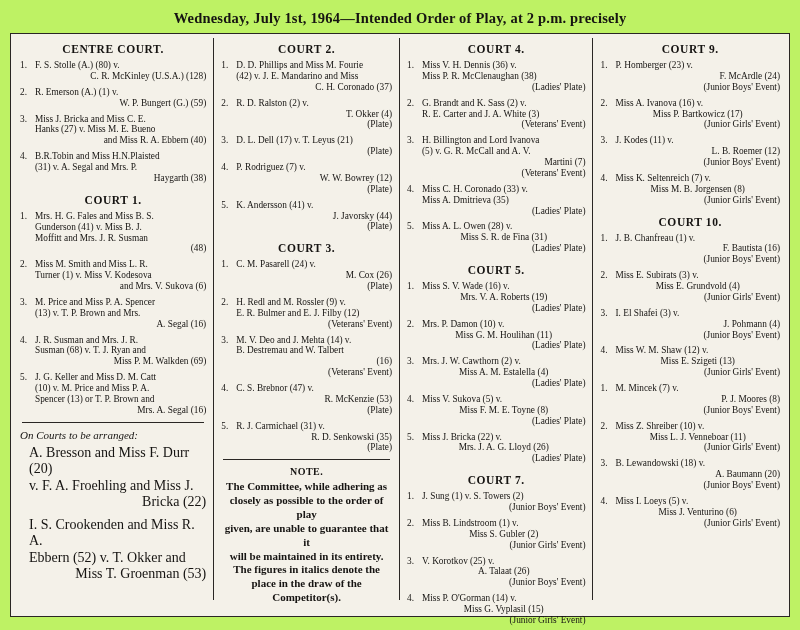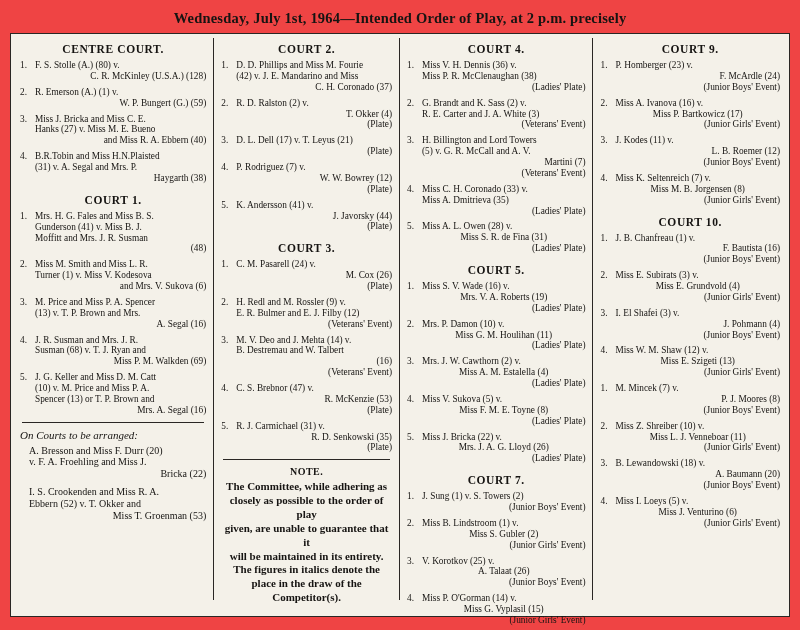--- a/index.html
+++ b/index.html
@@ -6,21 +6,21 @@
   body{
     width:800px;height:630px;
     background:#efece4;
     font-family:"Liberation Serif", serif;
     color:#161412;
     overflow:hidden;
   }
   .page{
     position:relative;
     width:800px;height:630px;
-    background:#ef4444;
+    background:#bef264;
     box-sizing:border-box;
     padding:6px 10px 8px 10px;
   }
   .headline{
     text-align:center;
     font-weight:bold;
     font-size:14.5px;
     letter-spacing:0.2px;
     margin:4px 0 6px 0;
   }
@@ -97,21 +97,21 @@
     text-align:center;
     font-weight:bold;
   }
   .arrange-head{
     font-size:11px;
     font-style:italic;
     margin:2px 0 4px 0;
   }
   .arrange p{
     margin:0 0 6px 0;
-    font-size:10px;
+    font-size:14px;
     line-height:1.18;
     padding-left:9px;
   }
 </style>
 </head>
 <body>
 
 <div class="page">
 
   <div class="headline">Wednesday, July 1st, 1964—Intended Order of Play, at 2 p.m. precisely</div>
@@ -282,21 +282,21 @@
               <span class="mline right">(Ladies' Plate)</span>
             </li>
             <li>
               <span class="num">2.</span>
               <span class="mline">G. Brandt and K. Sass (2) v.</span>
               <span class="mline">R. E. Carter and J. A. White (3)</span>
               <span class="mline right">(Veterans' Event)</span>
             </li>
             <li>
               <span class="num">3.</span>
-              <span class="mline">H. Billington and Lord Towers</span>
+              <span class="mline">H. Billington and Lord Ivanova</span>
               <span class="mline">(5) v. G. R. McCall and A. V.</span>
               <span class="mline right">Martini (7)</span>
               <span class="mline right">(Veterans' Event)</span>
             </li>
             <li>
               <span class="num">4.</span>
               <span class="mline">Miss C. H. Coronado (33) v.</span>
               <span class="mline">Miss A. Dmitrieva (35)</span>
               <span class="mline right">(Ladies' Plate)</span>
             </li>

